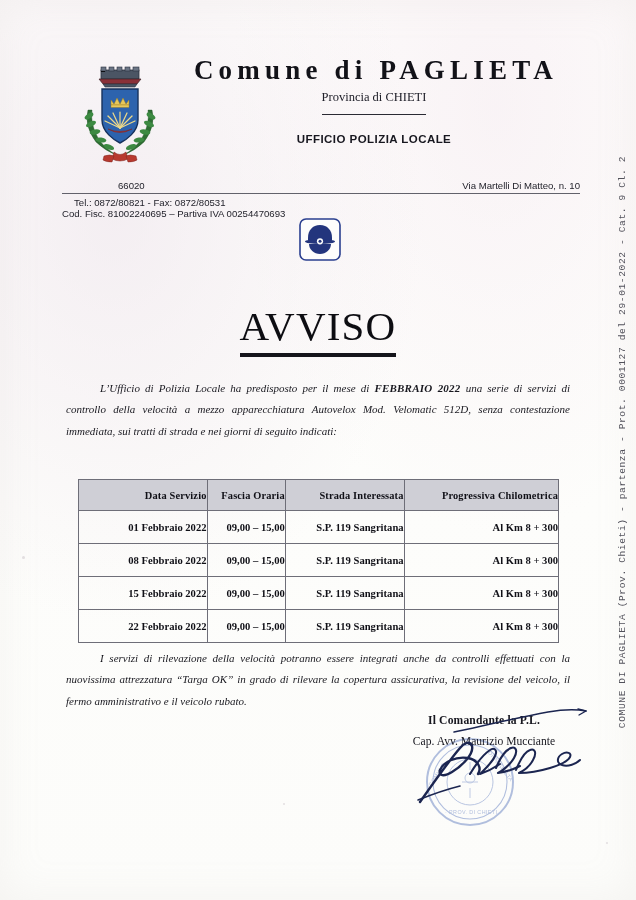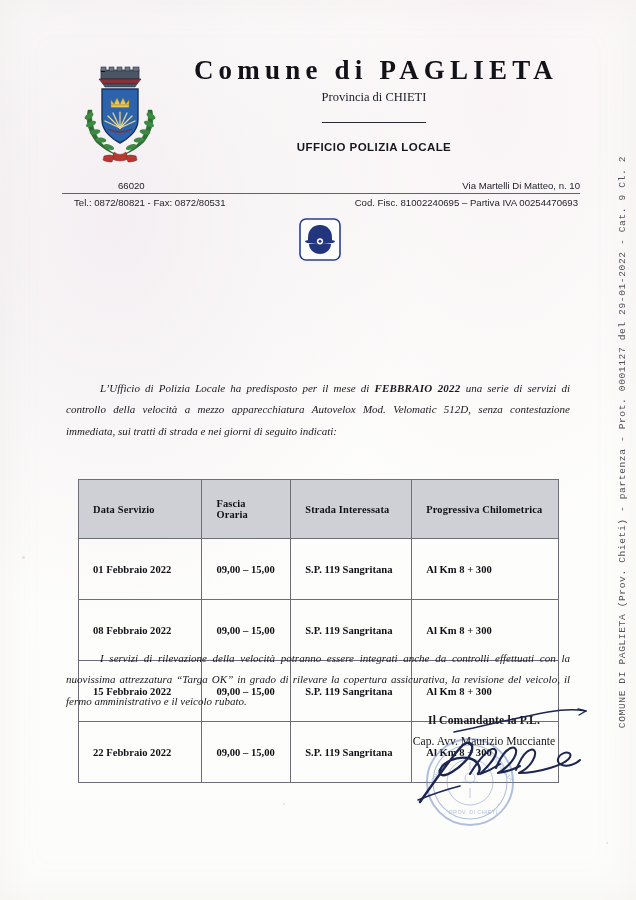--- a/index.html
+++ b/index.html
@@ -61,21 +61,21 @@
     white-space: nowrap;
     font-weight: 700;
     padding-left: 4px;
   }
   .provincia {
     font-size: 12.5px;
     margin-top: 5px;
     color: #20202a;
     display: inline-block;
     border-bottom: 1px solid #2a2a33;
-    padding-bottom: 16px;
+    padding-bottom: 8px;
     line-height: 1.25;
   }
   .ufficio {
     margin-top: 18px;
     font-family: "Liberation Sans", "DejaVu Sans", sans-serif;
     font-size: 11.5px;
     font-weight: bold;
     letter-spacing: 0.45px;
     color: #17171f;
   }
@@ -98,20 +98,21 @@
   .contact-top .cap { margin-left: 56px; }
   .rule {
     height: 0;
     border-top: 1.35px solid #55555e;
     opacity: 0.92;
   }
   .contact-bottom {
     display: flex;
     justify-content: space-between;
     padding-top: 3px;
+    flex-direction: column;
   }
   .contact-bottom .left { margin-left: 12px; }
   .contact-bottom .right { margin-right: 2px; }
 
   
   .pl-logo {
     position: absolute;
     left: 299px;
     top: 218px;
     width: 42px;
@@ -158,23 +159,23 @@
     position: absolute;
     left: 78px;
     top: 479px;
     width: 481px;
     border-collapse: collapse;
     font-size: 10.6px;
     color: #101017;
   }
   .svc-table th, .svc-table td {
     border: 0.9px solid #6e6e78;
-    text-align: left;
+    text-align: right;
     font-weight: bold;
-    padding: 14px;
+    padding: 0;
     height: 32px;
     vertical-align: middle;
   }
   .svc-table thead th {
     background: #cfcfd6;
     height: 30px;
     font-size: 10.4px;
     letter-spacing: 0.15px;
   }
   .svc-table td { background: transparent; }
@@ -342,20 +343,23 @@
 
   <svg class="pl-logo" viewBox="0 0 42 43">
     <rect x="1" y="1" width="40" height="41" rx="6" ry="6" fill="#fdfdfc" stroke="#2a3f8f" stroke-width="1.6"></rect>
     <path d="M21 7 C13.5 7 9 12.5 9 19.5 L9 22 L33 22 L33 19.5 C33 12.5 28.5 7 21 7 Z" fill="#23357d"></path>
     <ellipse cx="21" cy="23.4" rx="15" ry="2.5" fill="#23357d"></ellipse>
     <path d="M10 26 C10 31.5 15 36 21 36 C27 36 32 31.5 32 26 Z" fill="#23357d"></path>
     <circle cx="21" cy="23.3" r="3.1" fill="#fdfdfc"></circle>
     <circle cx="21" cy="23.3" r="1.5" fill="#23357d"></circle>
   </svg>
 
+  <div class="avviso-wrap">
+    <span class="avviso">AVVISO</span>
+  </div>
 
   <div class="body-p p1"><span class="indent"></span><span>L’Ufficio di Polizia Locale ha predisposto per il mese di </span><b>FEBBRAIO 2022</b><span> una serie di servizi di controllo della velocità a mezzo apparecchiatura Autovelox Mod. Velomatic 512D, senza contestazione immediata, sui tratti di strada e nei giorni di seguito indicati:</span></div>
 
   <table class="svc-table">
     <thead>
       <tr>
         <th class="c-date">Data Servizio</th>
         <th class="c-time">Fascia Oraria</th>
         <th class="c-road">Strada Interessata</th>
         <th class="c-km">Progressiva Chilometrica</th>

